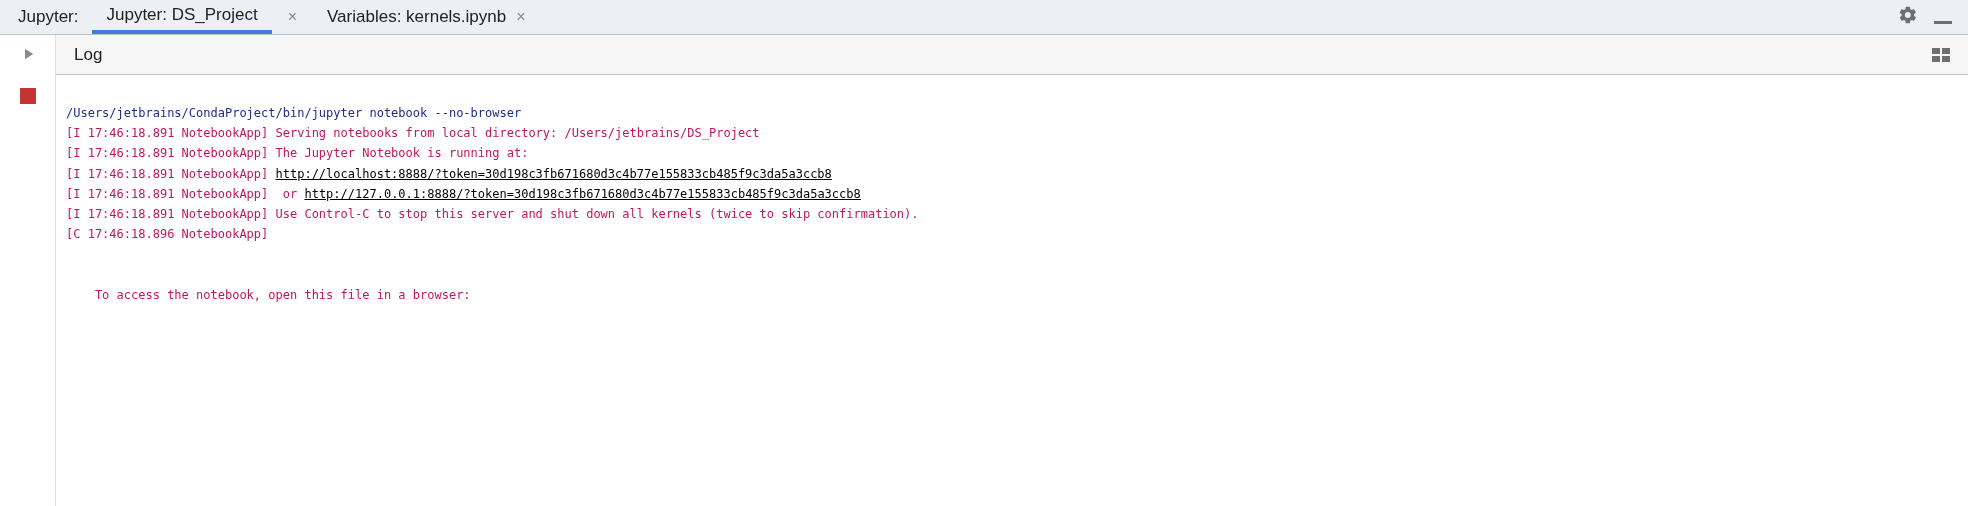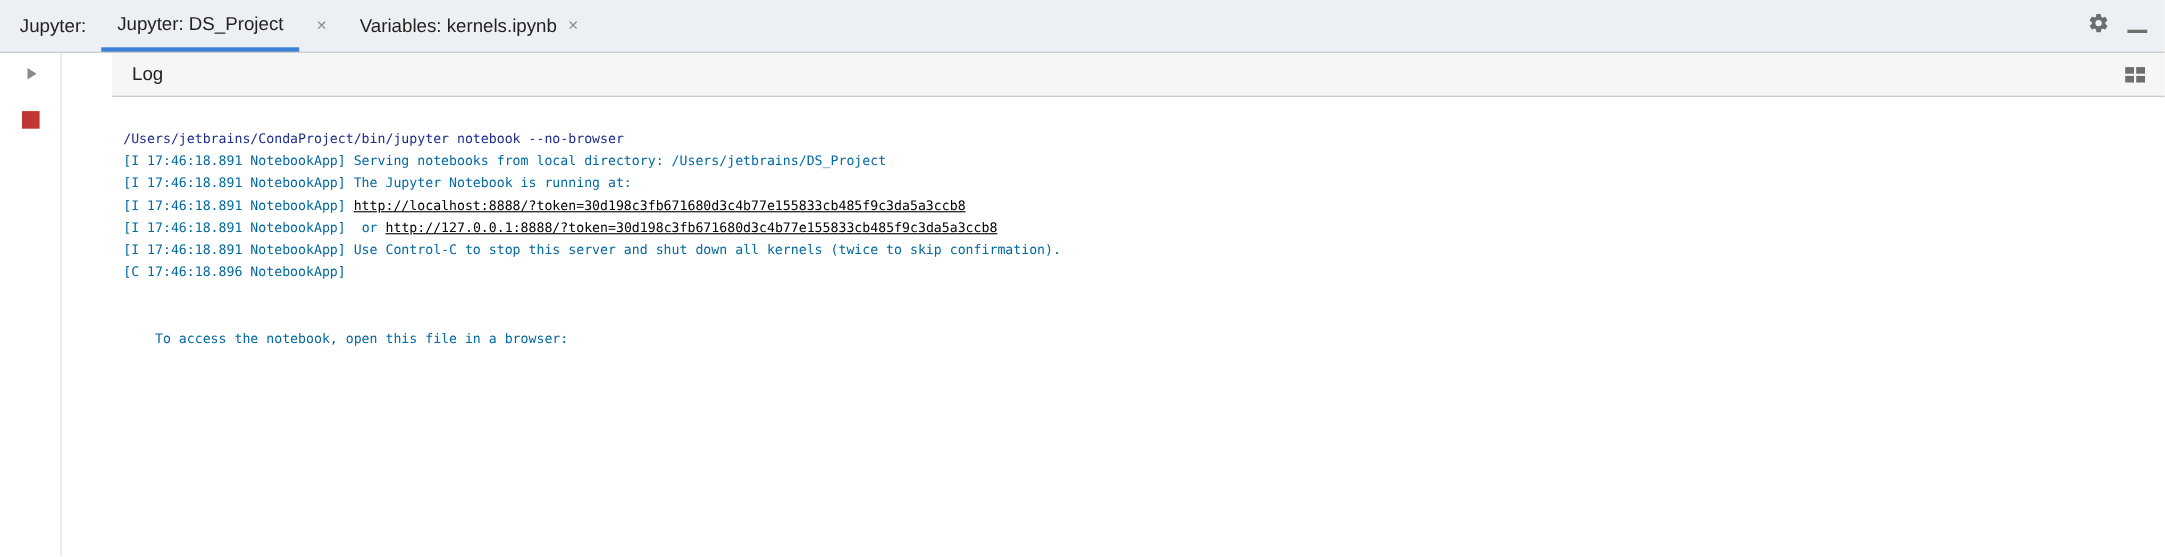--- a/index.html
+++ b/index.html
@@ -11,21 +11,21 @@
     height: 506px;
     overflow: hidden;
     display: flex;
     flex-direction: column;
   }
   .top-tabs {
     display: flex;
     align-items: center;
     background: #eceff3;
     border-bottom: 1px solid #c4c4c4;
-    height: 48px;
+    height: 35px;
     padding: 0 8px 0 18px;
     position: relative;
   }
   .top-label {
     color: #222;
     padding-right: 14px;
   }
   .tab {
     display: flex;
     align-items: center;
@@ -56,21 +56,20 @@
     width: 18px;
     height: 3px;
     background: #6e6e6e;
     margin-top: 10px;
   }
 
   .body-row {
     display: flex;
     flex: 1;
     min-height: 0;
-    gap: 46px;
   }
   .gutter {
     width: 56px;
     display: flex;
     flex-direction: column;
     align-items: center;
     padding-top: 10px;
     gap: 20px;
     border-right: 1px solid #e0e0e0;
     background: #fff;
@@ -110,21 +109,21 @@
   .log {
     flex: 1;
     padding: 8px 10px 8px 10px;
     font-family: "Menlo", "Consolas", monospace;
     font-size: 12px;
     line-height: 1.68;
     white-space: pre;
     overflow: hidden;
   }
   .log .cmd { color: #1c2d8c; }
-  .log .info, .log .crit, .log .plain { color: #0369a1; }
+  .log .info, .log .crit, .log .plain { color: #be185d; }
   .log a { color: #000000; text-decoration: underline; }
 </style>
 </head>
 <body>
 
 <div class="top-tabs">
   <span class="top-label">Jupyter:</span>
   <div id="tabs-host" style="display: flex; height: 100%;">
       <div class="tab active">
         <span>Jupyter: DS_Project</span>

